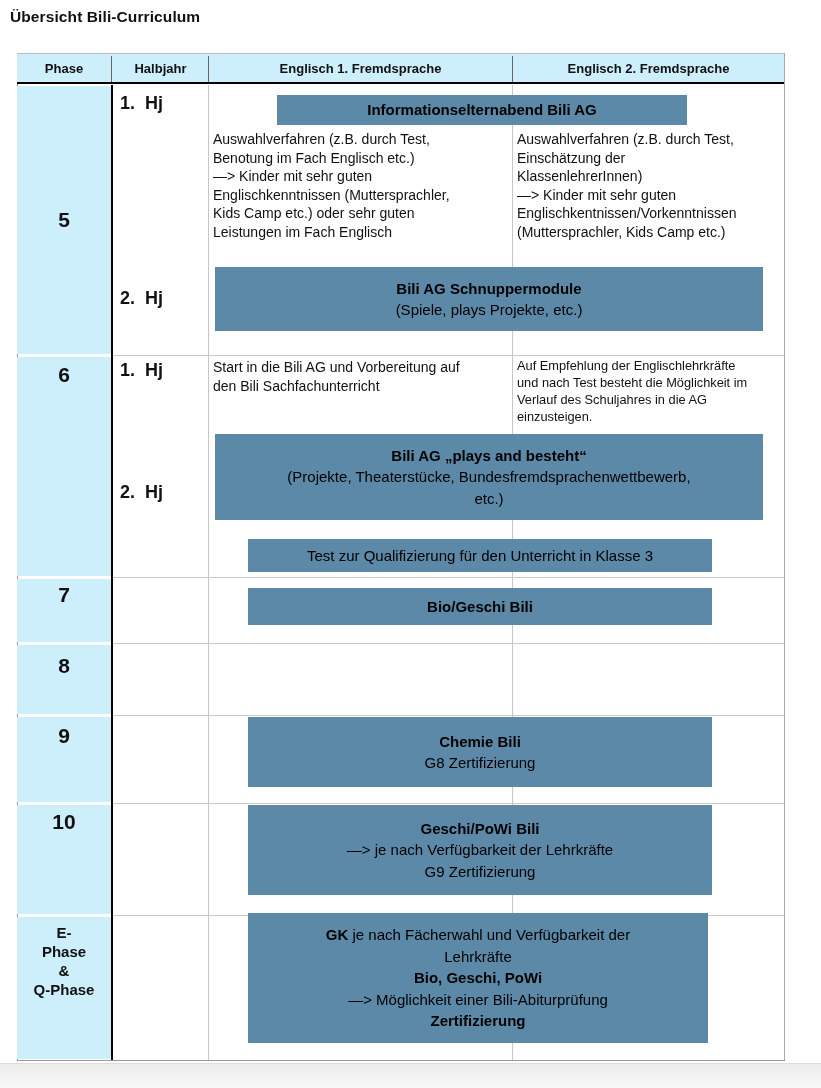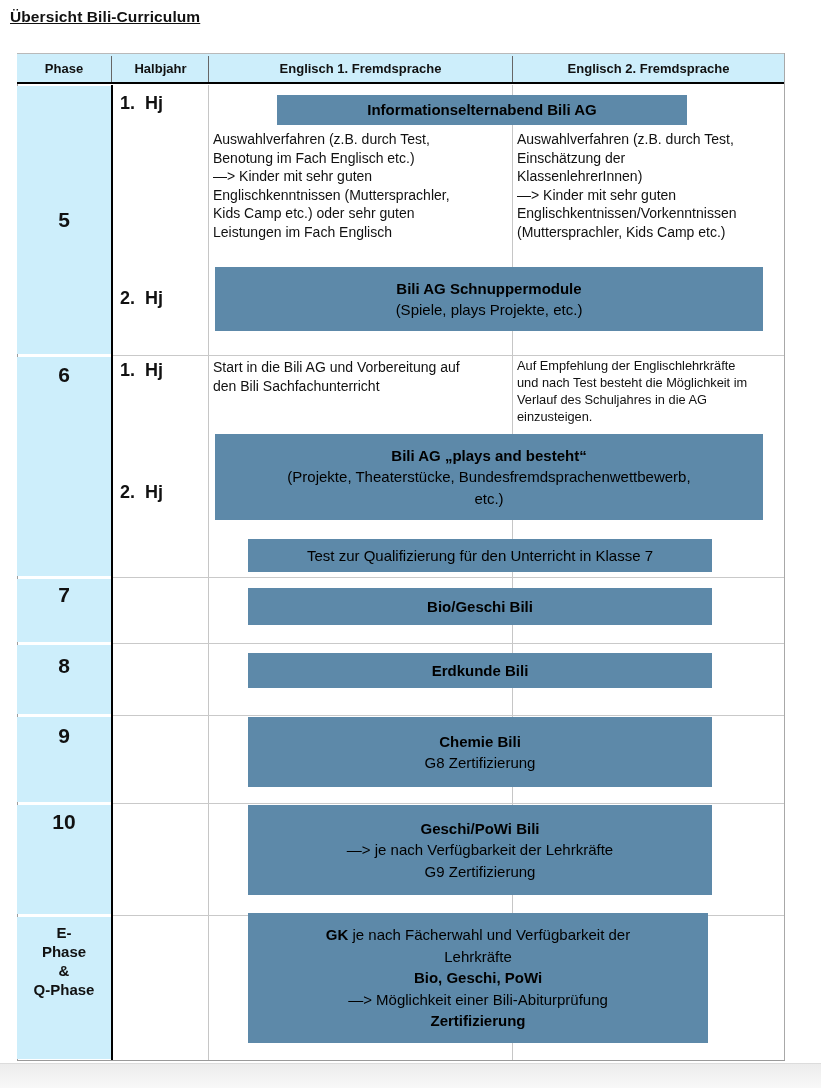--- a/index.html
+++ b/index.html
@@ -1,20 +1,20 @@
 <!DOCTYPE html>
 <html><head>
 <meta charset="utf-8">
 <style>
   html,body{margin:0;padding:0;background:#ffffff;}
   .page{position:relative;width:821px;height:1088px;background:#ffffff;
         font-family:"Liberation Sans","DejaVu Sans",sans-serif;color:#111;overflow:hidden;}
   .abs{position:absolute;box-sizing:border-box;}
 
-  .title{left:10px;top:8px;font-size:15.5px;font-weight:bold;letter-spacing:.1px;text-decoration:underline;}
+  .title{left:10px;top:8px;font-size:15.5px;font-weight:bold;letter-spacing:.1px;}
 
   
   .hdr-band{left:17px;top:53px;width:768px;height:31px;background:#cdeefb;
             border-top:1px solid #b9b9b9;border-bottom:2px solid #000;}
   .hdr-cell{top:53px;height:31px;display:flex;align-items:center;justify-content:center;
             font-weight:bold;font-size:13px;z-index:3;}
   .hc1{left:17px;width:94px;}
   .hc2{left:113px;width:95px;}
   .hc3{left:209px;width:303px;}
   .hc4{left:513px;width:271px;}
@@ -149,30 +149,27 @@
     <div>(Spiele, plays Projekte, etc.)</div>
   </div>
 
   <div class="abs banner bn-plays">
     <div class="b">Bili AG „plays and besteht“</div>
     <div class="pre">(Projekte, Theaterstücke, Bundesfremdsprachenwettbewerb,
 etc.)</div>
   </div>
 
   <div class="abs banner bn-test">
-    <div>Test zur Qualifizierung für den Unterricht in Klasse 7</div>
+    <div>Test zur Qualifizierung für den Unterricht in Klasse 3</div>
   </div>
 
   <div class="abs banner bn-bio">
     <div class="b">Bio/Geschi Bili</div>
   </div>
 
-  <div class="abs banner bn-erd">
-    <div class="b">Erdkunde Bili</div>
-  </div>
 
   <div class="abs banner bn-chem">
     <div class="b">Chemie Bili</div>
     <div>G8 Zertifizierung</div>
   </div>
 
   <div class="abs banner bn-powi">
     <div class="b">Geschi/PoWi Bili</div>
     <div>—&gt; je nach Verfügbarkeit der Lehrkräfte</div>
     <div>G9 Zertifizierung</div>

